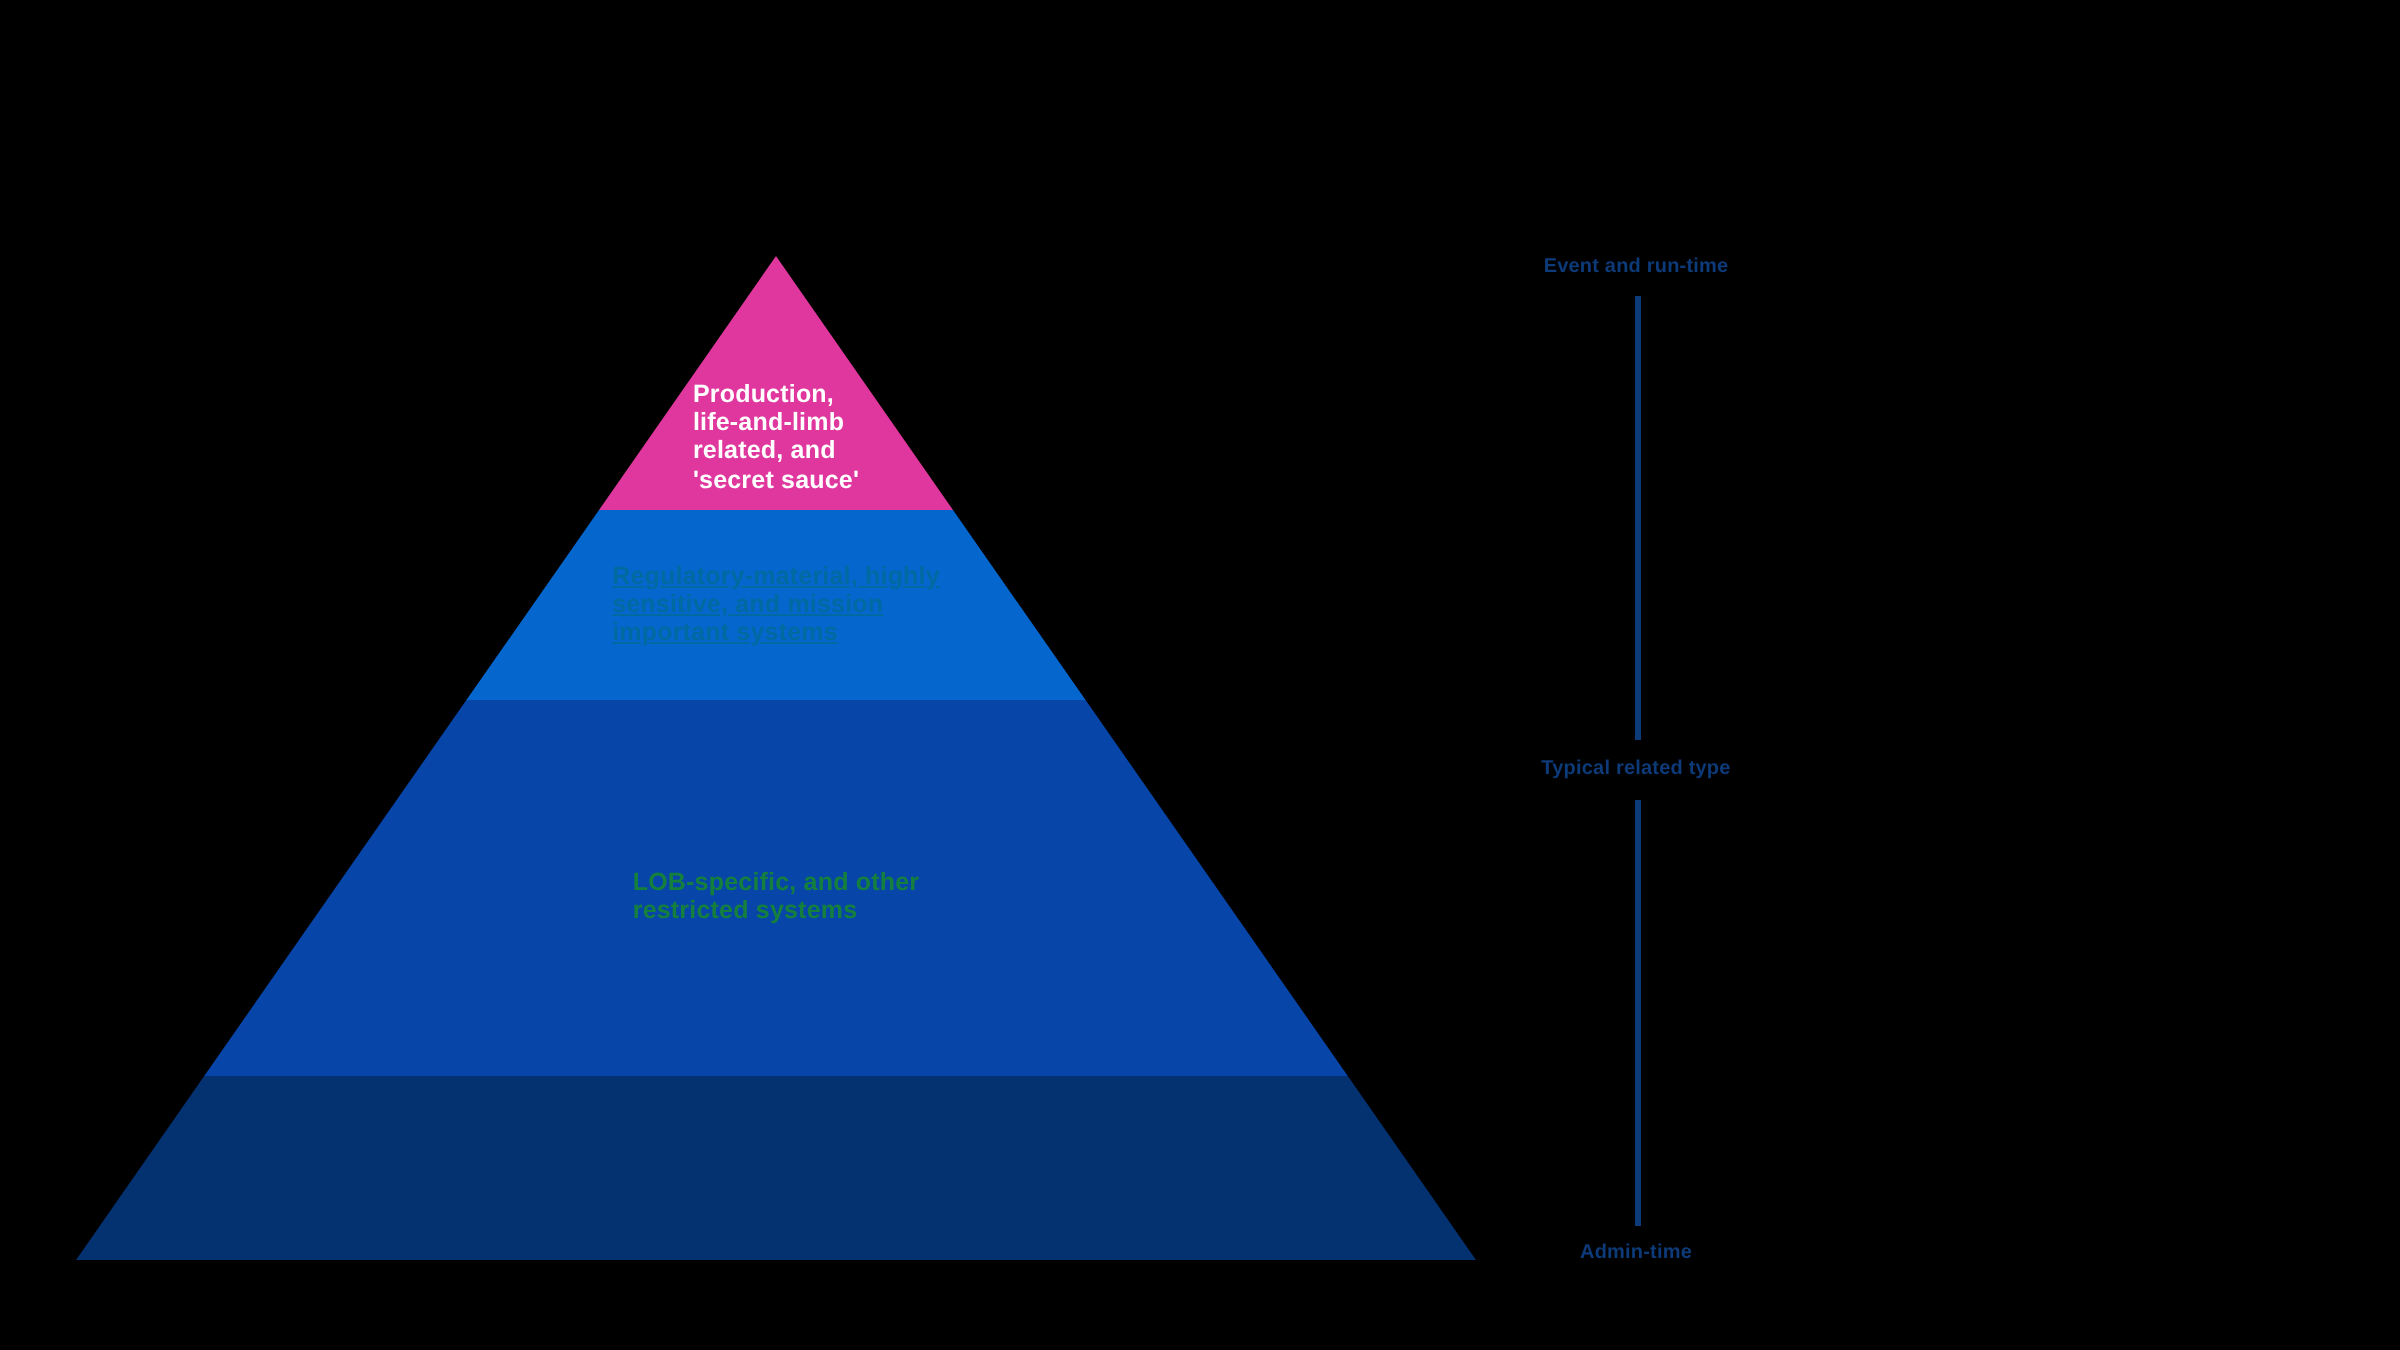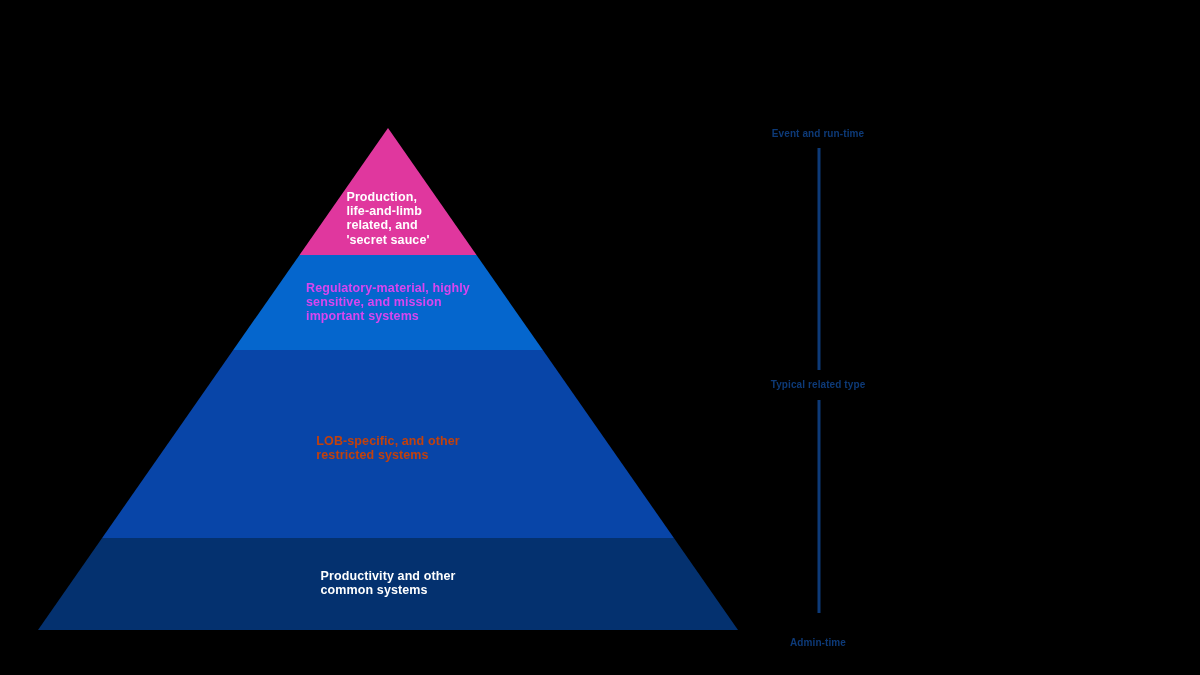--- a/index.html
+++ b/index.html
@@ -63,29 +63,27 @@
 
     <rect x="817.5" y="148" width="3" height="222" fill="#0D3A78"></rect>
     <rect x="817.5" y="400" width="3" height="213" fill="#0D3A78"></rect>
   </svg>
 
   <div class="tier-label t1" style="color: rgb(255, 255, 255);">Production,
 life-and-limb
 related, and
 'secret sauce'</div>
 
-  <div class="tier-label t2" style="color: #d946ef;">Regulatory-material, highly
+  <div class="tier-label t2" style="color: #0369a1; text-decoration: underline;">Regulatory-material, highly
 sensitive, and mission
 important systems</div>
 
-  <div class="tier-label t3" style="color: #c2410c;">LOB-specific, and other
+  <div class="tier-label t3" style="color: #15803d;">LOB-specific, and other
 restricted systems</div>
 
-  <div class="tier-label t4" style="color: rgb(255, 255, 255);">Productivity and other
-common systems</div>
 
   <div class="axis-label top" style="color: rgb(13, 58, 120);">Event and run-time</div>
 
   <div class="axis-label middle" style="color: rgb(13, 58, 120);">Typical related type</div>
 
-  <div class="axis-label bottom" style="color: rgb(13, 58, 120); margin-top: 16px;">Admin-time</div>
+  <div class="axis-label bottom" style="color: rgb(13, 58, 120);">Admin-time</div>
 
 </div>
 
 </body></html>

